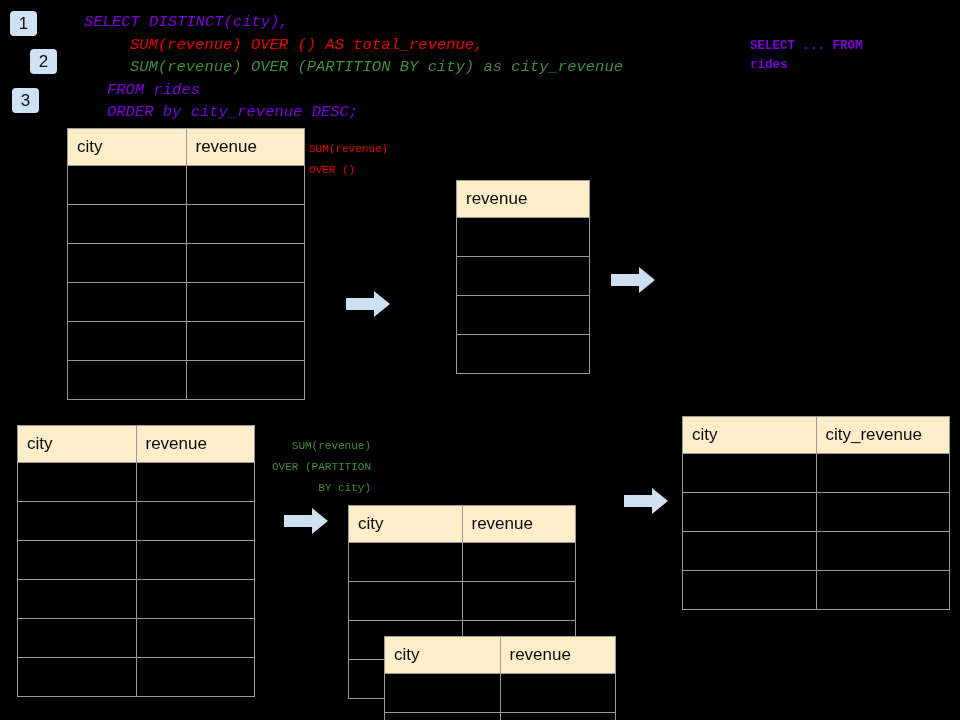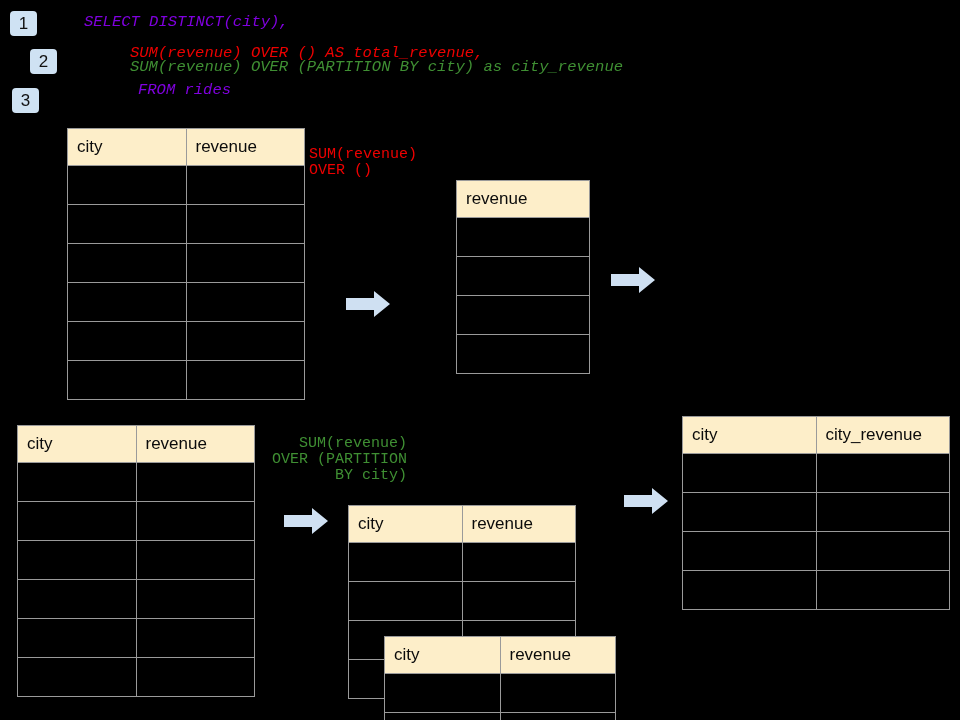--- a/index.html
+++ b/index.html
@@ -36,28 +36,28 @@
   .code {
     position: absolute;
     font-family: "Liberation Mono", monospace;
     font-size: 15.5px;
     line-height: 22px;
     white-space: pre;
     letter-spacing: 0px;
     font-style: italic;
   }
   .c-purple { color: #8000e0; }
-  .c-red    { color: #ee0000; margin-top: 8px; }
+  .c-red    { color: #ee0000; }
   .c-green  { color: #3f8f33; text-align: right; }
 
   .note {
     position: absolute;
     font-family: "Liberation Mono", monospace;
-    font-size: 15px;
-    line-height: 16px;
+    font-size: 11px;
+    line-height: 21px;
     white-space: pre;
   }
   .note.small {
     font-size: 12.5px;
     line-height: 19px;
     font-weight: bold;
   }
 
   
   .tbl {
@@ -97,22 +97,25 @@
 
 <div id="stage">
 
   <div class="badge" style="left:10px; top:11px;">1</div>
   <div class="badge" style="left:30px; top:49px;">2</div>
   <div class="badge" style="left:12px; top:88px;">3</div>
 
   <div class="code c-purple" style="left:84px; top:11px;">SELECT DISTINCT(city),</div>
   <div class="code c-red" style="left:130px; top:34px;">SUM(revenue) OVER () AS total_revenue,</div>
   <div class="code c-green" style="left:130px; top:56px;">SUM(revenue) OVER (PARTITION BY city) as city_revenue</div>
-  <div class="code c-purple" style="left:107px; top:79px;margin-left:31px;">FROM rides</div>
-
+  <div class="code c-purple" style="left:107px; top:79px;">FROM rides</div>
+  <div class="code c-purple" style="left:107px; top:101px;">ORDER by city_revenue DESC;</div>
+
+  <div class="note small c-purple" style="left:750px; top:37px;">SELECT ... FROM
+rides</div>
 
   <div class="note c-red" style="left:309px; top:139px;">SUM(revenue)
 OVER ()</div>
 
   <div class="note c-green" style="left:272px; top:436px;">SUM(revenue)
 OVER (PARTITION
 BY city)</div>
 
   <table class="tbl" style="left:67px; top:128px; width:238px;">
     <thead>

